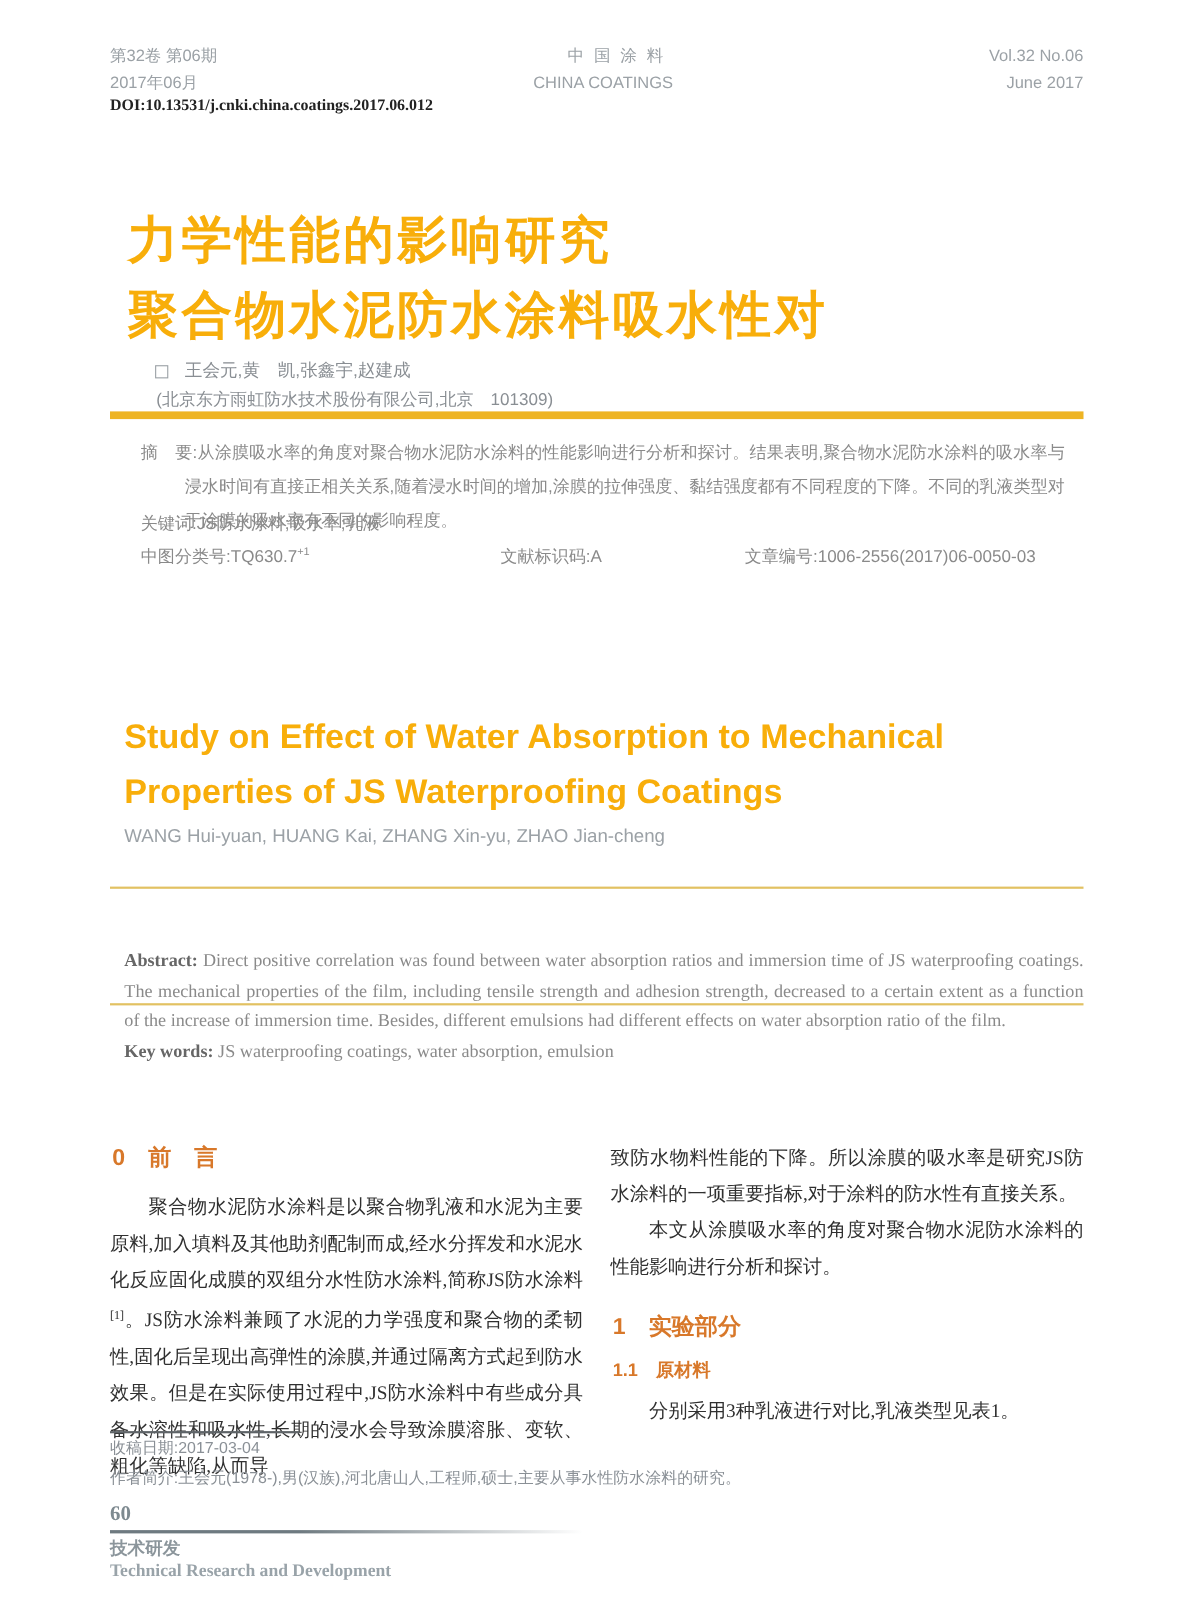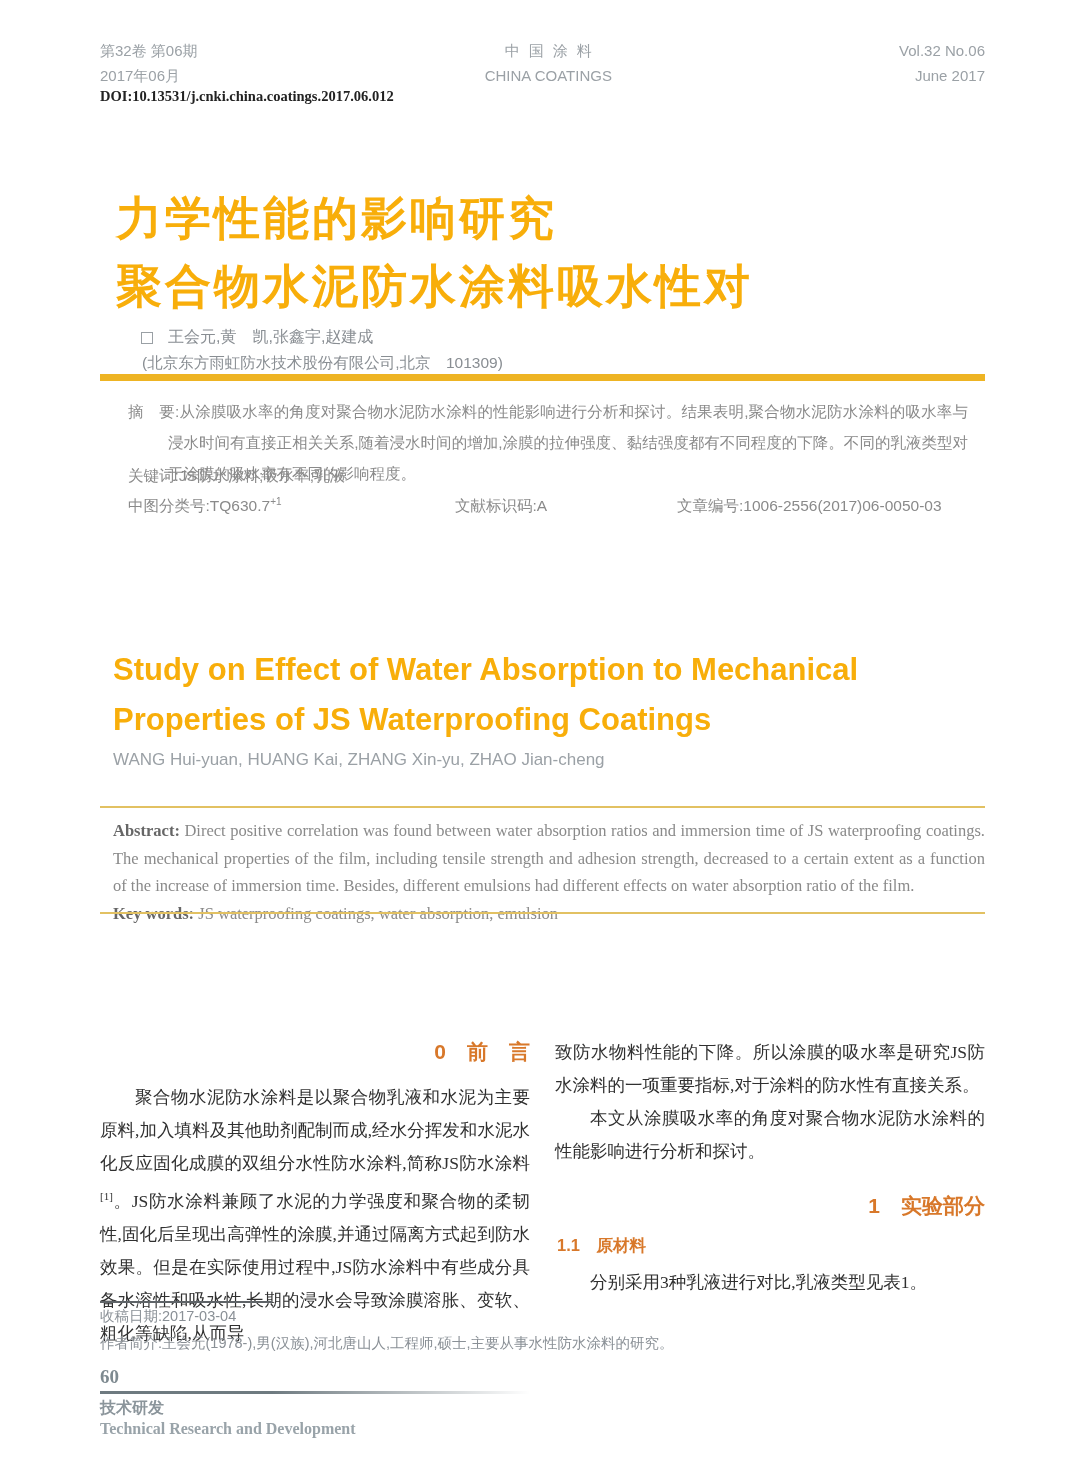--- a/index.html
+++ b/index.html
@@ -13,21 +13,21 @@
     --footer-gray:#8B959B;
   }
   *{margin:0;padding:0;box-sizing:border-box;}
   html,body{background:#fff;}
   .page{position:relative;width:1075px;height:1459px;background:#fff;overflow:hidden;
         font-family:"Liberation Sans",sans-serif;}
 
   
   .header{position:absolute;top:38px;left:100px;width:885px;display:flex;
           justify-content:space-between;color:var(--header-gray);font-size:15px;line-height:25px;}
-  .header .center{text-align:center;}
+  .header .center{text-align:right;}
   .header .center .zh{letter-spacing:9px;padding-left:9px;}
   .header .right{text-align:right;}
   .doi{position:absolute;top:88px;left:100px;font-family:Liberation Serif, serif;
        font-weight:600;font-size:14.5px;color:#222;}
 
   
   .title-zh{position:absolute;top:184px;left:116px;color:var(--title-orange);
             font-size:46px;font-weight:800;line-height:68px;letter-spacing:3px;}
   .authors-row{position:absolute;top:327px;left:117px;display:flex;align-items:center;
                color:#898E93;font-size:16px;padding-left:24px;}
@@ -45,29 +45,29 @@
   .meta-row .m3{position:absolute;left:549px;}
   .meta-row sup{font-size:10px;}
 
   
   .title-en{position:absolute;top:645px;left:113px;color:var(--title-orange);
             font-size:31px;font-weight:bold;line-height:50px;}
   .authors-en{position:absolute;top:750px;left:113px;color:#9BA1A6;font-size:17px;}
   .affil-en{position:absolute;top:777px;left:113px;color:#9BA1A6;font-size:16px;
             font-style:italic;font-family:"Liberation Serif",serif;}
   .rule-thin1{position:absolute;top:806px;left:100px;width:885px;height:2px;background:var(--thin-rule-gold);}
-  .abs-en{position:absolute;top:817px;left:113px;width:872px;color:#8A8A8A;font-size:16.5px;
+  .abs-en{position:absolute;top:859px;left:113px;width:872px;color:#8A8A8A;font-size:16.5px;
           line-height:27.5px;font-family:"Liberation Serif",serif;text-align:justify;}
   .abs-en b{color:#666;}
   .rule-thin2{position:absolute;top:912px;left:100px;width:885px;height:2px;background:var(--thin-rule-gold);}
 
   
   .columns{position:absolute;top:1036px;left:100px;width:885px;display:flex;gap:25px;}
   .col{width:430px;}
-  .sec-h1{color:var(--heading-orange);font-size:21px;font-weight:bold;margin:2px 0 15px 2px;text-align:right;}
+  .sec-h1{color:var(--heading-orange);font-size:21px;font-weight:bold;margin:2px 0 15px 2px;}
   .sec-h2{color:var(--heading-orange);font-size:16.5px;font-weight:bold;margin:10px 0 9px 2px;}
   p.body{font-family:"Liberation Serif",serif;font-size:17.5px;line-height:33px;
          text-align:justify;color:var(--body-text);}
   p.indent{text-indent:2em;}
   sup.ref{font-size:11px;}
   .col-right .sec-h1{margin-top:24px;}
 
   
   .footnote-rule{position:absolute;top:1301px;left:100px;width:172px;height:2px;background:#5f6468;}
   .fn-received{position:absolute;top:1307px;left:100px;font-size:14.5px;color:#8A9096;}

